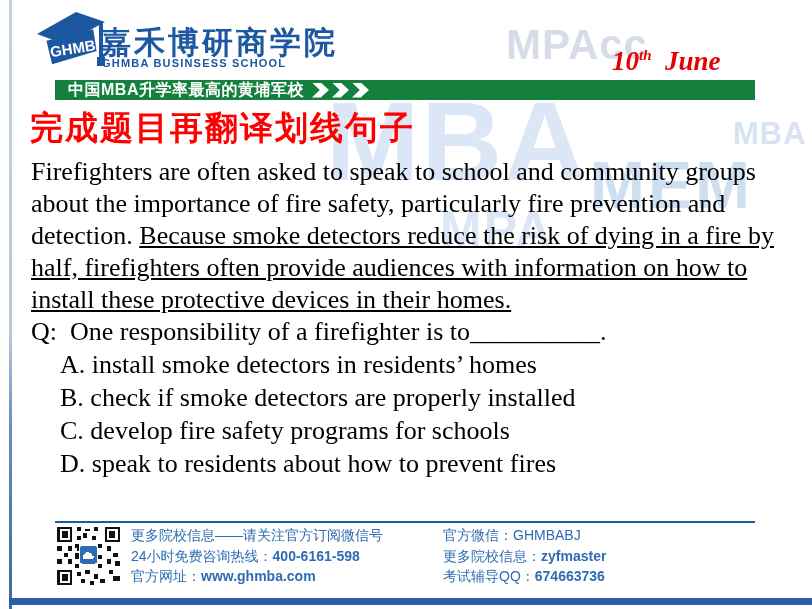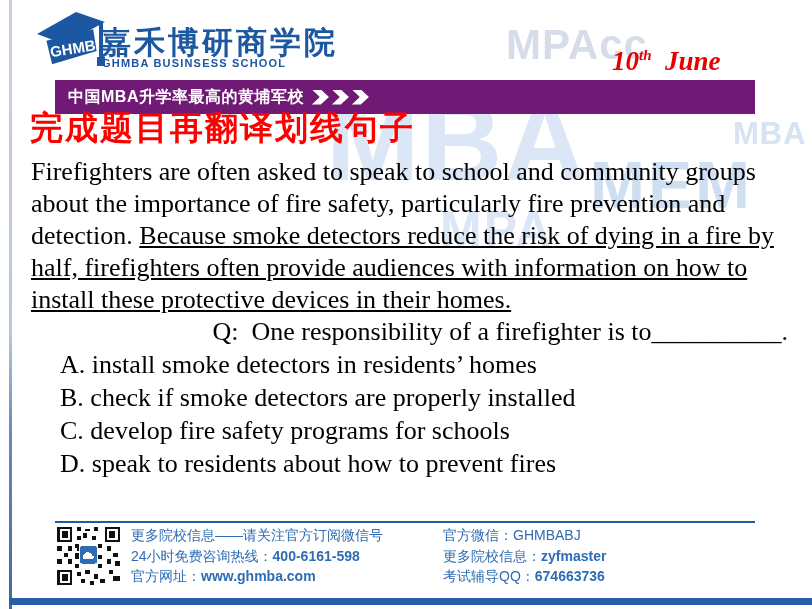--- a/index.html
+++ b/index.html
@@ -34,21 +34,21 @@
     position:absolute;left:102px;top:57px;font-size:11px;font-weight:bold;
     color:#1c57a2;letter-spacing:1.2px;white-space:nowrap;
   }
   .date{
     position:absolute;left:612px;top:46px;color:#e60000;font-weight:bold;
     font-style:italic;font-size:27px;font-family:"Liberation Serif","DejaVu Serif",serif;
     white-space:pre;
   }
   .date sup{font-size:15px;}
   .banner{
-    position:absolute;left:55px;top:80px;width:700px;height:34px;background:#701a75;
+    position:absolute;left:55px;top:80px;width:700px;height:20px;background:#15803d;
     display:flex;align-items:center;
   }
   .banner-text{
     color:#ffffff;font-weight:bold;font-size:16px;padding-left:13px;
     letter-spacing:0.5px;white-space:nowrap;
   }
   .chevrons{display:flex;gap:3px;margin-left:8px;}
   .chevron{
     width:17px;height:15px;background:#ffffff;
     clip-path:polygon(0% 0%,52% 0%,100% 50%,52% 100%,0% 100%,46% 50%);
@@ -57,21 +57,21 @@
   .title{
     position:absolute;left:30px;top:106px;font-size:33px;font-weight:bold;color:#ff0000;
     letter-spacing:2px;font-family:"Liberation Serif","DejaVu Serif",serif;white-space:nowrap;
   }
   .body-text{
     position:absolute;left:31px;top:156px;width:757px;
     font-family:"Liberation Serif","DejaVu Serif",serif;
     font-size:26px;line-height:32px;color:#000000;
   }
   .body-text .u{text-decoration:underline;}
-  .question{white-space:pre-wrap;text-align:right;}
+  .question{white-space:pre-wrap;}
   .options{list-style:none;margin:0;padding:0 0 0 29px;}
   .options li{line-height:33px;}
   
   .footer-rule{position:absolute;left:55px;top:521px;width:700px;height:2px;background:#1f5aa5;}
   .qr{position:absolute;left:57px;top:527px;}
   .footer-col{position:absolute;top:525px;font-size:14px;color:#2e6cb3;line-height:20.5px;white-space:nowrap;}
   .footer-left{left:131px;}
   .footer-right{left:443px;}
   .footer-col b{font-weight:bold;}
 </style>

